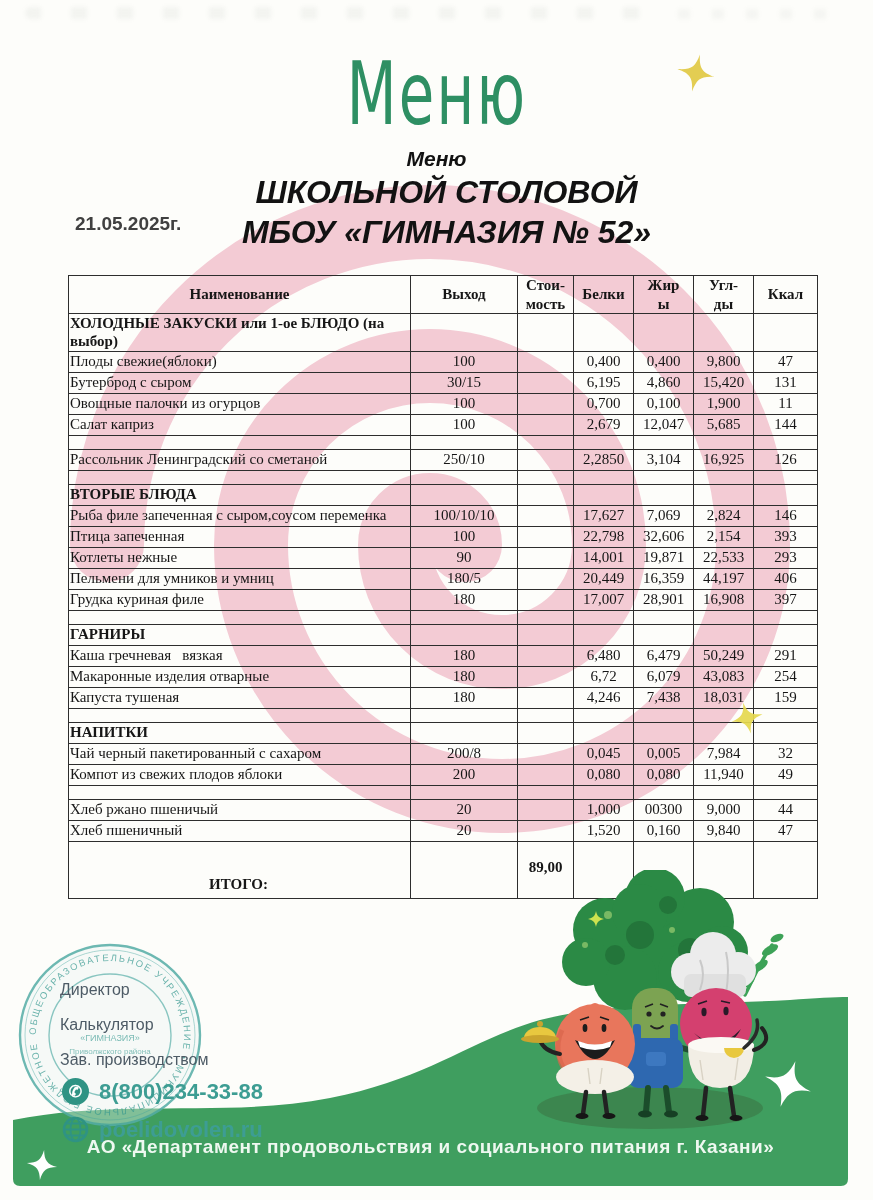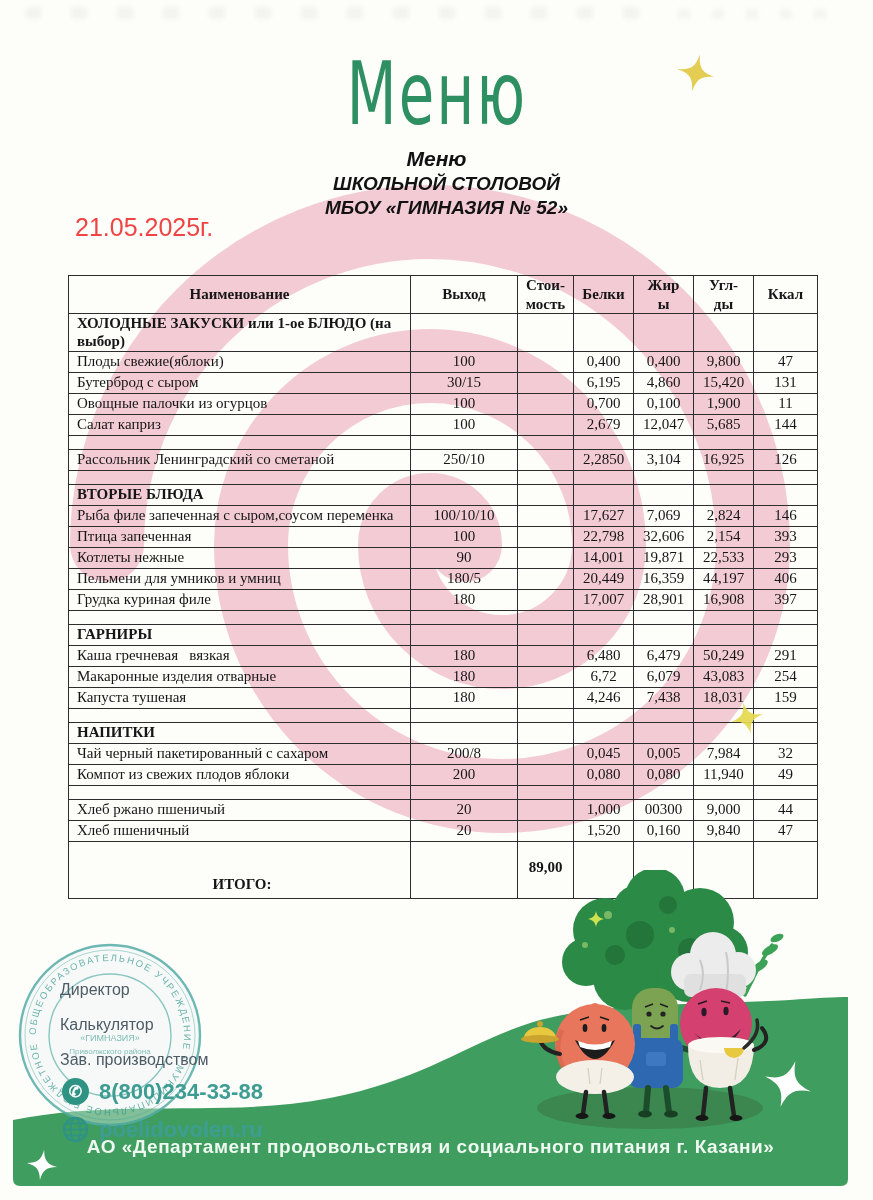--- a/index.html
+++ b/index.html
@@ -21,40 +21,40 @@
   }
   .spiral{position:absolute; left:0; top:0; z-index:1;}
   .decor{position:absolute; z-index:4;}
 
   .header-block{position:absolute; left:0; top:40px; width:100%; text-align:center; z-index:3;}
   .subtitle{
     font-family:"Liberation Sans", sans-serif; font-style:italic; font-weight:bold;
     color:#121212; line-height:1.25;
   }
   .sub1{font-size:21px; margin-top:2px;}
-  .sub2,.sub3{font-size:19px;padding-left:20px;}
+  .sub2,.sub3{font-size:32px;padding-left:20px;}
   .date{
     position:absolute; left:75px; top:213px; z-index:3;
-    font-family:"Liberation Sans", sans-serif; font-weight:normal; font-size:25px; color:#ef4444;
+    font-family:"Liberation Sans", sans-serif; font-weight:bold; font-size:19px; color:#404040;
   }
 
   .menu-table{
     position:absolute; left:68px; top:275px; z-index:3;
     border-collapse:collapse; table-layout:fixed; width:749px;
     background:transparent; font-size:15px;
   }
   .menu-table td,.menu-table th{
     border:1px solid #2d2d2d; padding:0 3px; height:20px;
     line-height:1.22; vertical-align:middle; background:transparent;
     font-weight:normal; overflow:hidden;
   }
   .menu-table th{
     font-weight:bold; text-align:center; white-space:pre-line; height:37px; font-size:15px;
   }
-  .menu-table td.name{text-align:left; padding-left:8px; white-space:pre-wrap;}
+  .menu-table td.name{text-align:left; padding-left:1px; white-space:pre-wrap;}
   .menu-table td.num{text-align:center;}
   .menu-table tr.section td.name{font-weight:bold;}
   .menu-table tr.empty td{height:13px;}
   .menu-table tr.total td{height:40px;}
   .menu-table tr.total td.name{font-weight:bold; text-align:center; vertical-align:bottom; padding-bottom:4px;}
   .menu-table tr.total td.cost{font-weight:bold; text-align:center; vertical-align:top; padding-top:16px;}
 
   .stamp-wrap{position:absolute; left:0; top:930px; z-index:5;}
   .roles{
     position:absolute; left:60px; top:972px; z-index:6;

